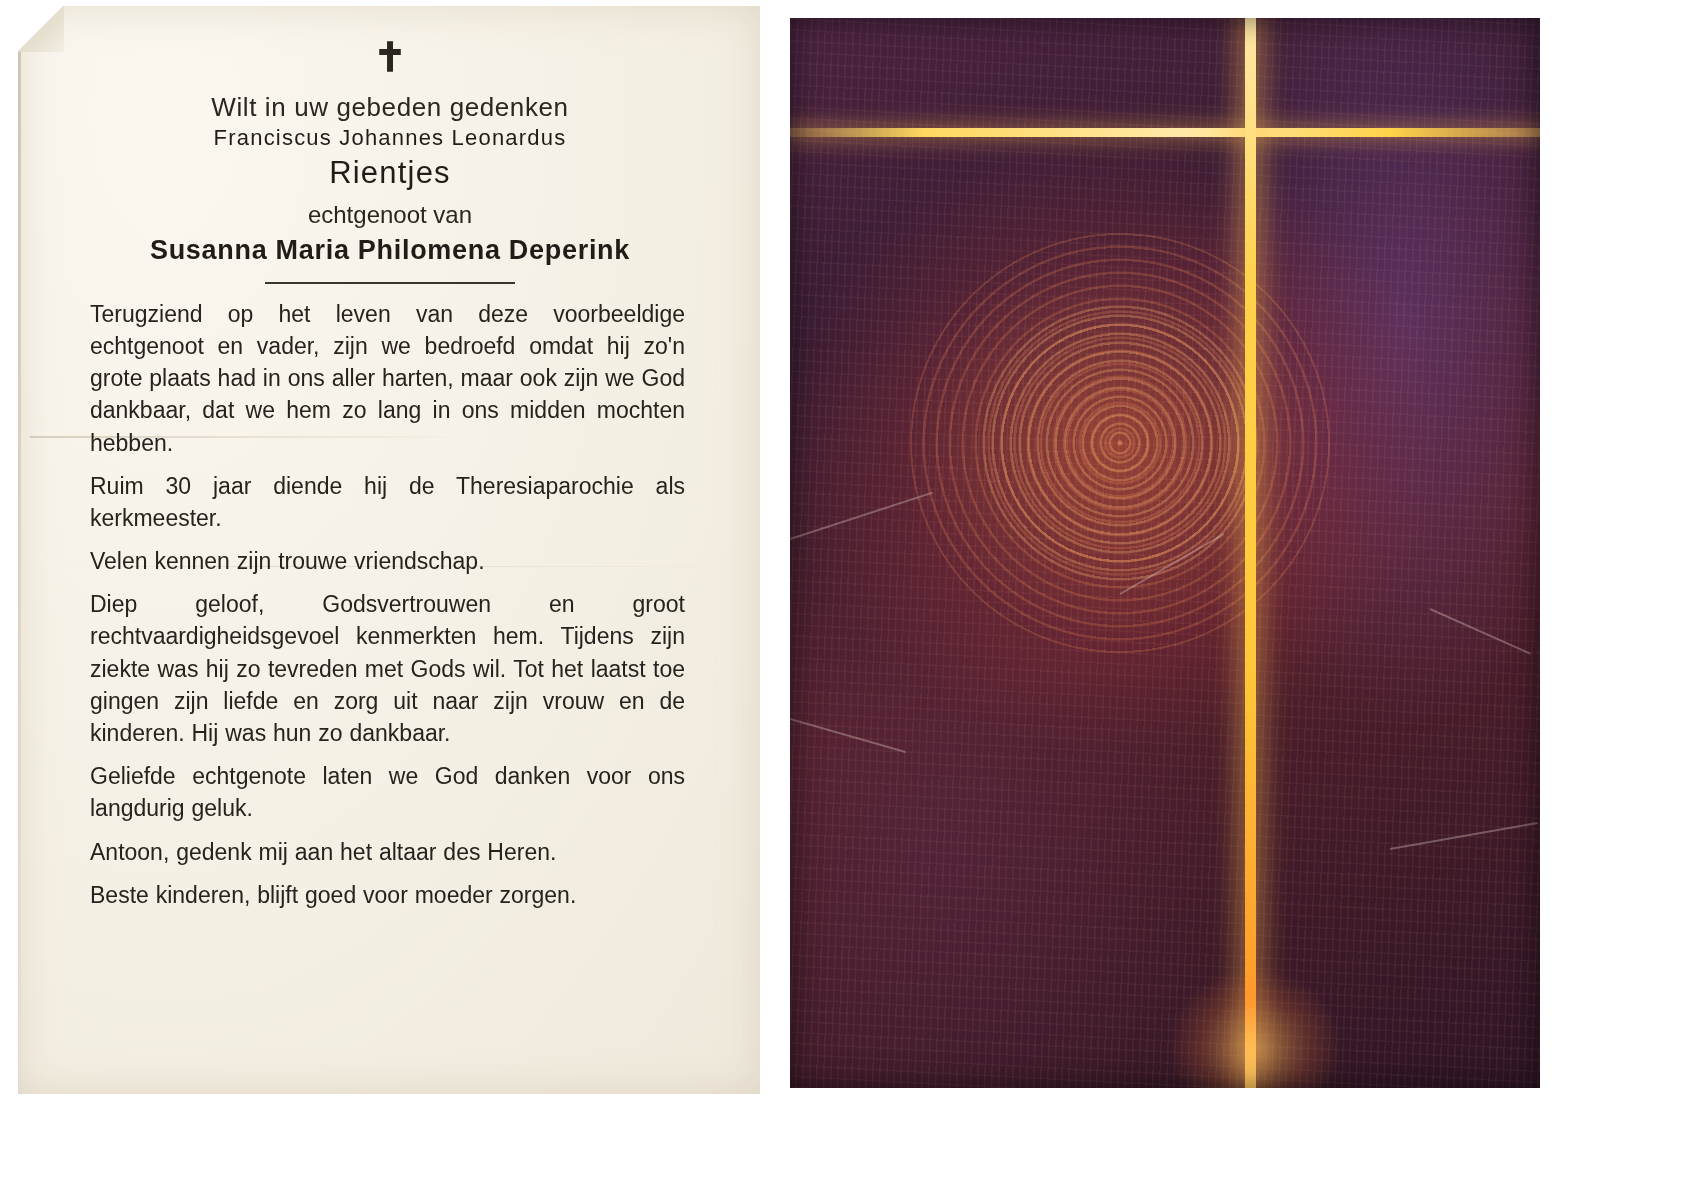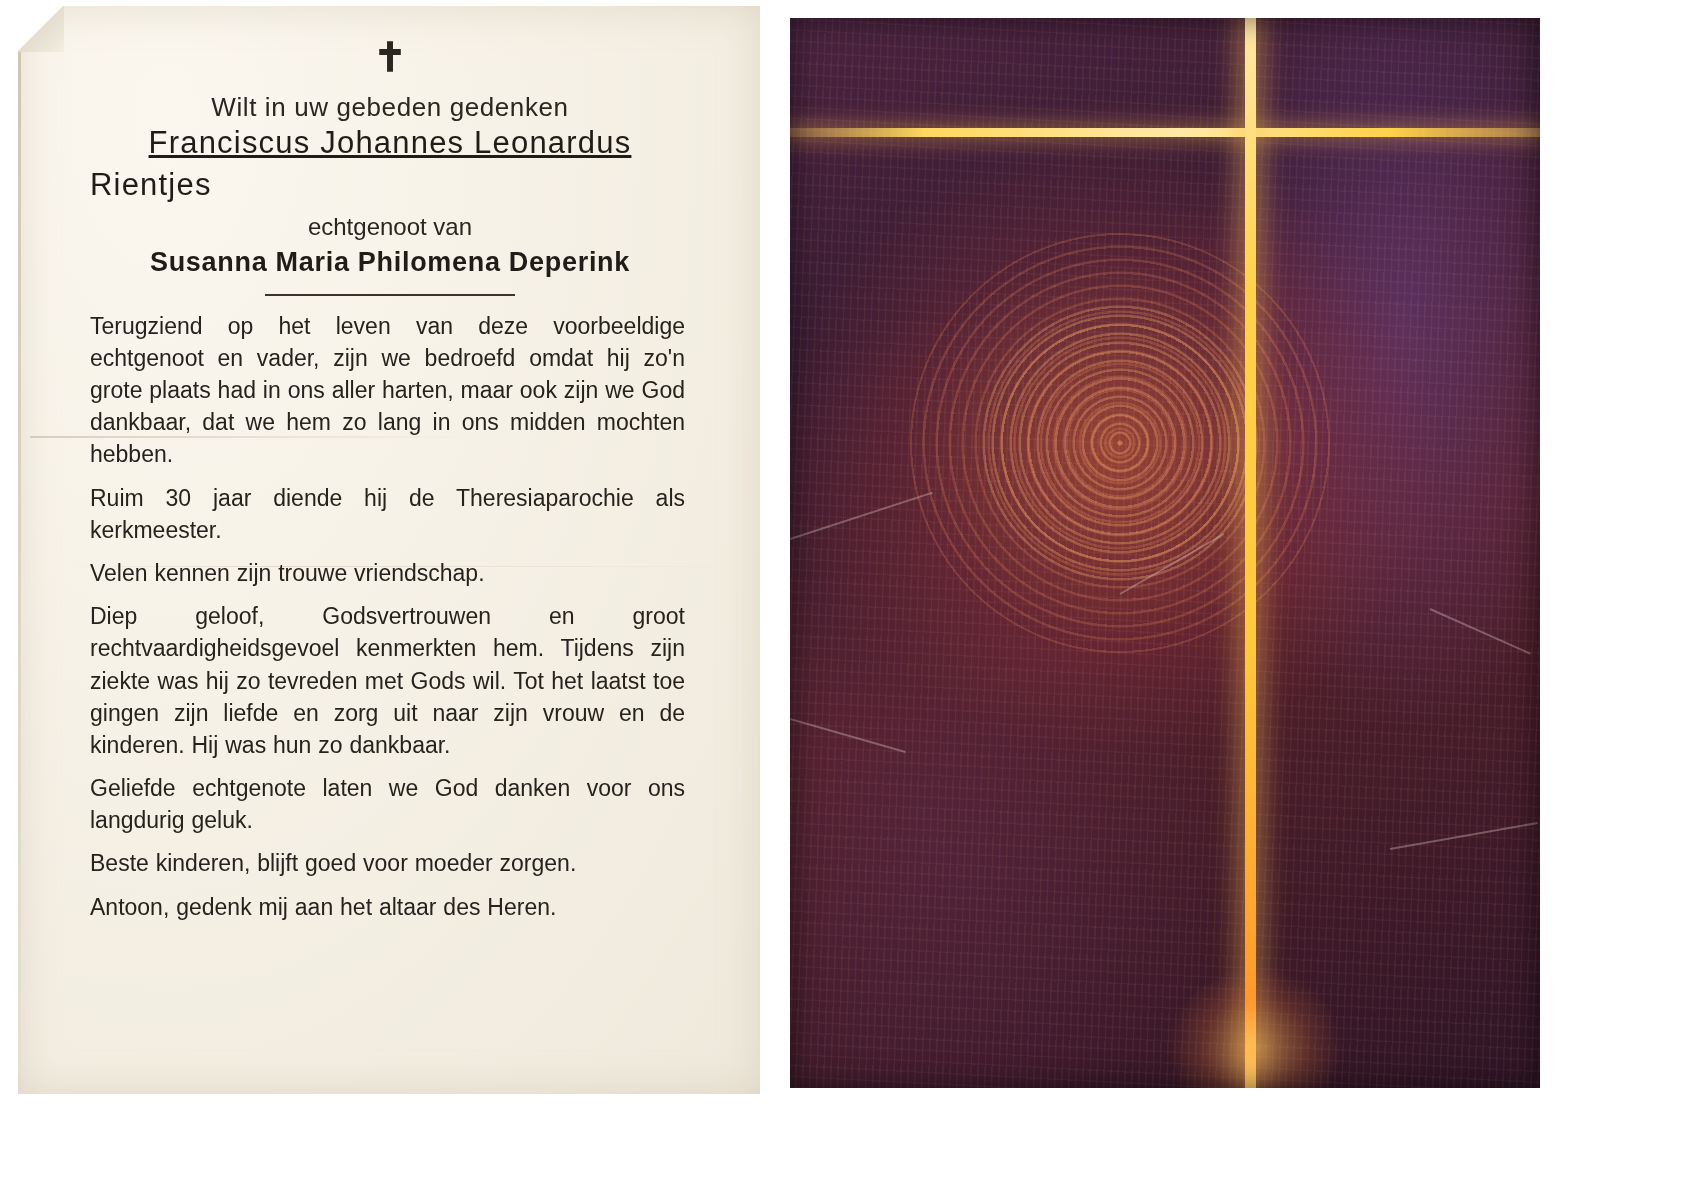--- a/index.html
+++ b/index.html
@@ -67,29 +67,28 @@
   }
 
   .lead {
     text-align: center;
     font-size: 26px;
     letter-spacing: 0.6px;
     color: #2a2620;
   }
   .name-main {
     text-align: center;
-    font-size: 31px;
+    font-size: 22px;
     letter-spacing: 1.2px;
     color: #201d18;
     line-height: 1.32;
     margin-bottom: 2px;
-    text-decoration: underline;
   }
   .name-surname {
-    text-align: left;
+    text-align: center;
     font-size: 31px;
     letter-spacing: 1.2px;
     color: #201d18;
     line-height: 1.25;
     margin-bottom: 8px;
   }
   .spouse-label {
     text-align: center;
     font-size: 24px;
     color: #2a2620;
@@ -251,22 +250,22 @@
       <div class="spouse-name">Susanna Maria Philomena Deperink</div>
 
 
       <div class="rule"></div>
 
       <p class="para">Terugziend op het leven van deze voorbeeldige echtgenoot en vader, zijn we bedroefd omdat hij zo'n grote plaats had in ons aller harten, maar ook zijn we God dankbaar, dat we hem zo lang in ons midden mochten hebben.</p>
       <p class="para">Ruim 30 jaar diende hij de Theresiaparochie als kerkmeester.</p>
       <p class="para">Velen kennen zijn trouwe vriendschap.</p>
       <p class="para">Diep geloof, Godsvertrouwen en groot rechtvaardigheidsgevoel kenmerkten hem. Tijdens zijn ziekte was hij zo tevreden met Gods wil. Tot het laatst toe gingen zijn liefde en zorg uit naar zijn vrouw en de kinderen. Hij was hun zo dankbaar.</p>
       <p class="para">Geliefde echtgenote laten we God danken voor ons langdurig geluk.</p>
+      <p class="para">Antoon, gedenk mij aan het altaar des Heren.</p>
       <p class="para">Beste kinderen, blijft goed voor moeder zorgen.</p>
-      <p class="para">Antoon, gedenk mij aan het altaar des Heren.</p>
 
     </div>
   </div>
 
   <div class="card-right">
     <div class="art"></div>
     <div class="rings"></div>
     <div class="rings2"></div>
     <div class="scratches"></div>
     <div class="cross-horiz"></div>

